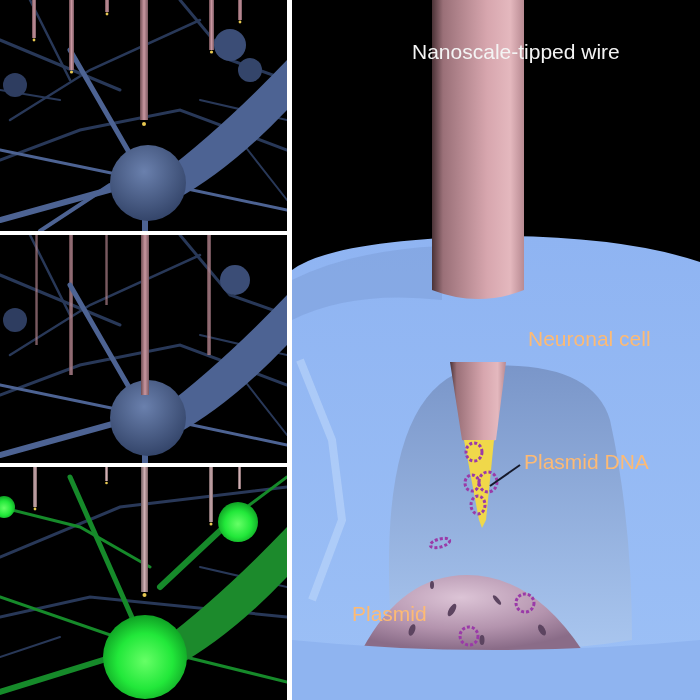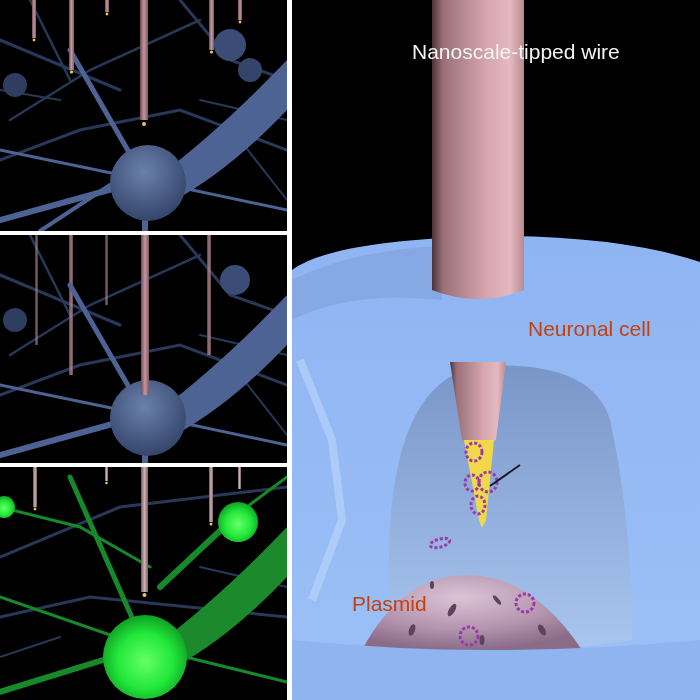--- a/index.html
+++ b/index.html
@@ -5,21 +5,21 @@
   html,body{margin:0;padding:0;background:#ffffff;}
   body{width:700px;height:700px;position:relative;overflow:hidden;font-family:"Liberation Sans",sans-serif;}
   .panel{position:absolute;overflow:hidden;background:#000;text-align:right;}
   #p1{left:0;top:0;width:287px;height:231px;}
   #p2{left:0;top:235px;width:287px;height:228px;}
   #p3{left:0;top:467px;width:287px;height:233px;}
   #pr{left:292px;top:0;width:408px;height:700px;background:#000;}
   svg{display:block;}
   .lbl{position:absolute;font-size:21px;white-space:nowrap;}
   .lbl-white{color:#f4f4f4;}
-  .lbl-dark{color:#c2410c;}
+  .lbl-dark{color:#fdba74;margin-top:10px;}
 </style>
 </head>
 <body>
 
 <div class="panel" id="p1">
   <svg width="287" height="231" viewBox="0 0 287 231">
     <defs>
       <radialGradient id="soma1" cx="45%" cy="35%" r="65%">
         <stop offset="0" stop-color="#6a80ad"></stop>
           <stop offset="1" stop-color="#34456a"></stop>
@@ -217,14 +217,15 @@
       <ellipse cx="148" cy="543" rx="10" ry="4" transform="rotate(-15 148 543)"></ellipse>
       <ellipse cx="233" cy="603" rx="9" ry="9"></ellipse>
       <ellipse cx="177" cy="636" rx="9" ry="9"></ellipse>
     </g>
 
     <path d="M198 486 L228 465" stroke="#15192a" stroke-width="2" fill="none"></path>
   </svg>
 
   <div class="lbl lbl-white" style="left:120px;top:40px;">Nanoscale-tipped wire</div>
   <div class="lbl lbl-dark" style="left:236px;top:317px;">Neuronal cell</div>
+  <div class="lbl lbl-dark" style="left:232px;top:440px;">Plasmid DNA</div>
   <div class="lbl lbl-dark" style="left:60px;top:592px;">Plasmid</div>
 </div>
 
 </body></html>

